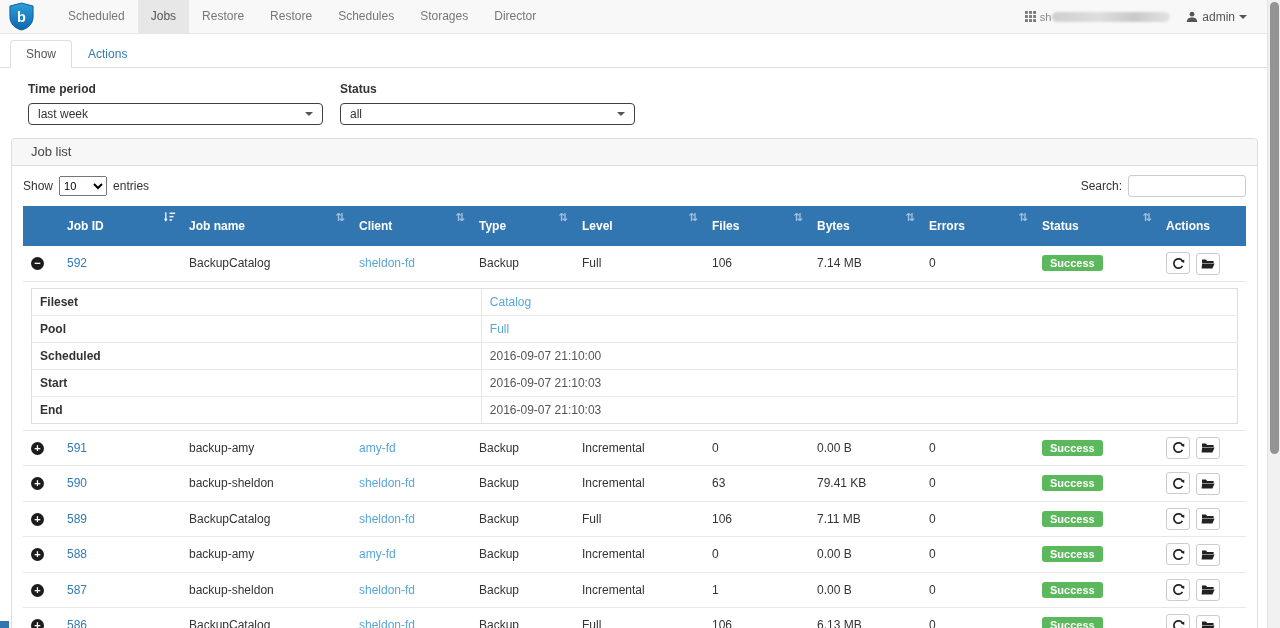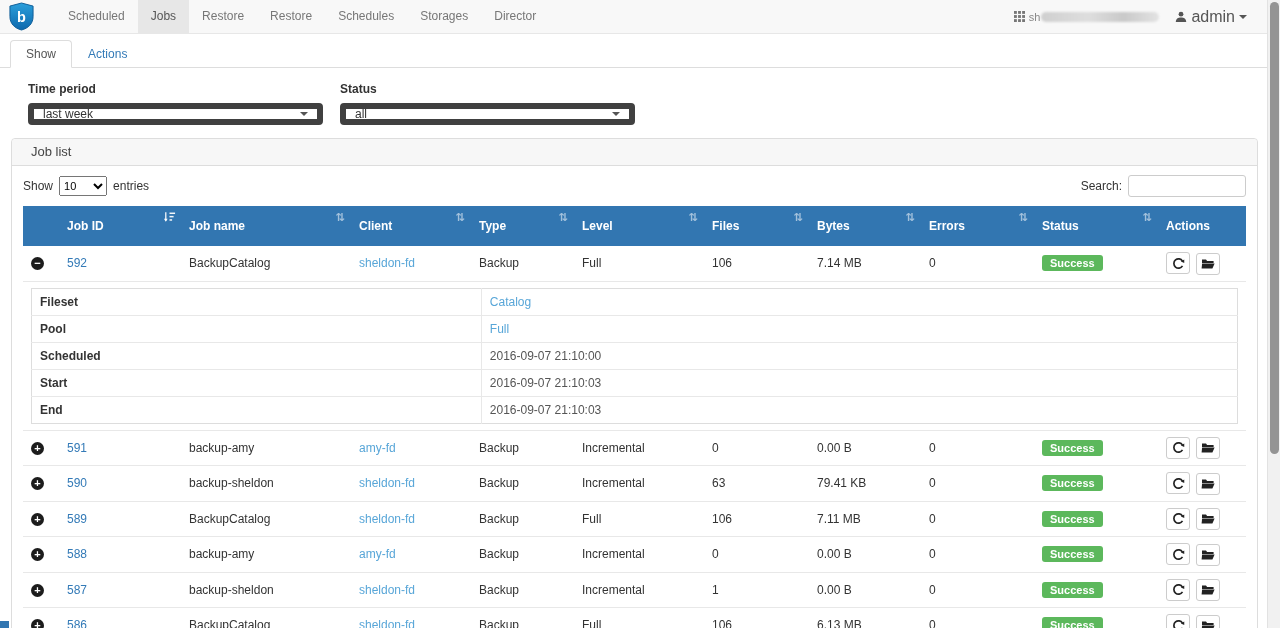--- a/index.html
+++ b/index.html
@@ -12,34 +12,34 @@
   .navbar { height:34px; background:#f8f8f8; border-bottom:1px solid #e7e7e7; display:flex; align-items:center; }
   .brand { margin:0 6px 0 8px; display:flex; align-items:center; }
   .nav-menu { display:flex; height:34px; margin-left:14px; }
   .nav-item { padding:0 13px; line-height:33px; color:#777; font-size:12px; cursor:pointer; }
   .nav-item.active { background:#e7e7e7; color:#555; }
   .nav-right { margin-left:auto; display:flex; align-items:center; padding-right:20px; }
   .host-box { display:flex; align-items:center; color:#888; font-size:11px; }
   .host-blur { display:inline-block; width:118px; height:10px; margin-left:1px; border-radius:5px;
                background:linear-gradient(90deg,#cfcfcf,#dedede 40%,#c9c9c9 70%,#e3e3e3); filter:blur(1.2px); }
   .user-box { display:flex; align-items:center; margin-left:16px; color:#555; }
-  .user-box .lbl { margin:0 4px 0 4px; font-size:16px; }
+  .user-box .lbl { margin:0 4px 0 4px; font-size:12px; }
   .caret-down { width:0; height:0; border-left:4px solid transparent; border-right:4px solid transparent; border-top:4px solid #555; }
 
   
   .tabs-bar { margin-top:6px; padding-left:10px; border-bottom:1px solid #ddd; display:flex; }
   .tab { padding:6px 15px; font-size:12px; margin-bottom:-1px; border:1px solid transparent; border-radius:4px 4px 0 0; cursor:pointer; }
   .tab.active { background:#fff; border-color:#ddd; border-bottom-color:#fff; color:#555; }
   .tab.inactive { color:#337ab7; }
 
   
   .filters { display:flex; gap:17px; padding:14px 18px 0 28px; }
   .fgroup { width:295px; }
   .fgroup .flabel { font-weight:bold; color:#333; margin-bottom:7px; }
-  .fselect { height:22px; border:6px solid #404040; border-radius:4px; background:#fff; display:flex; align-items:center;
+  .fselect { height:22px; border:1px solid #404040; border-radius:4px; background:#fff; display:flex; align-items:center;
              justify-content:space-between; padding:0 9px; cursor:pointer; color:#333; }
   .fselect .fcaret { width:0; height:0; border-left:4px solid transparent; border-right:4px solid transparent; border-top:4px solid #555; }
 
   
   .panel { margin:13px 9px 0 11px; border:1px solid #ddd; border-radius:4px; background:#fff; }
   .panel-heading { background:#f7f7f7; border-bottom:1px solid #ddd; padding:5px 19px 6px; color:#444; font-size:13px; border-radius:4px 4px 0 0; }
   .panel-body { padding:9px 11px 0 11px; }
 
   .controls-row { display:flex; align-items:center; justify-content:space-between; margin-bottom:9px; }
   .controls-left { display:flex; align-items:center; gap:6px; color:#333; }

